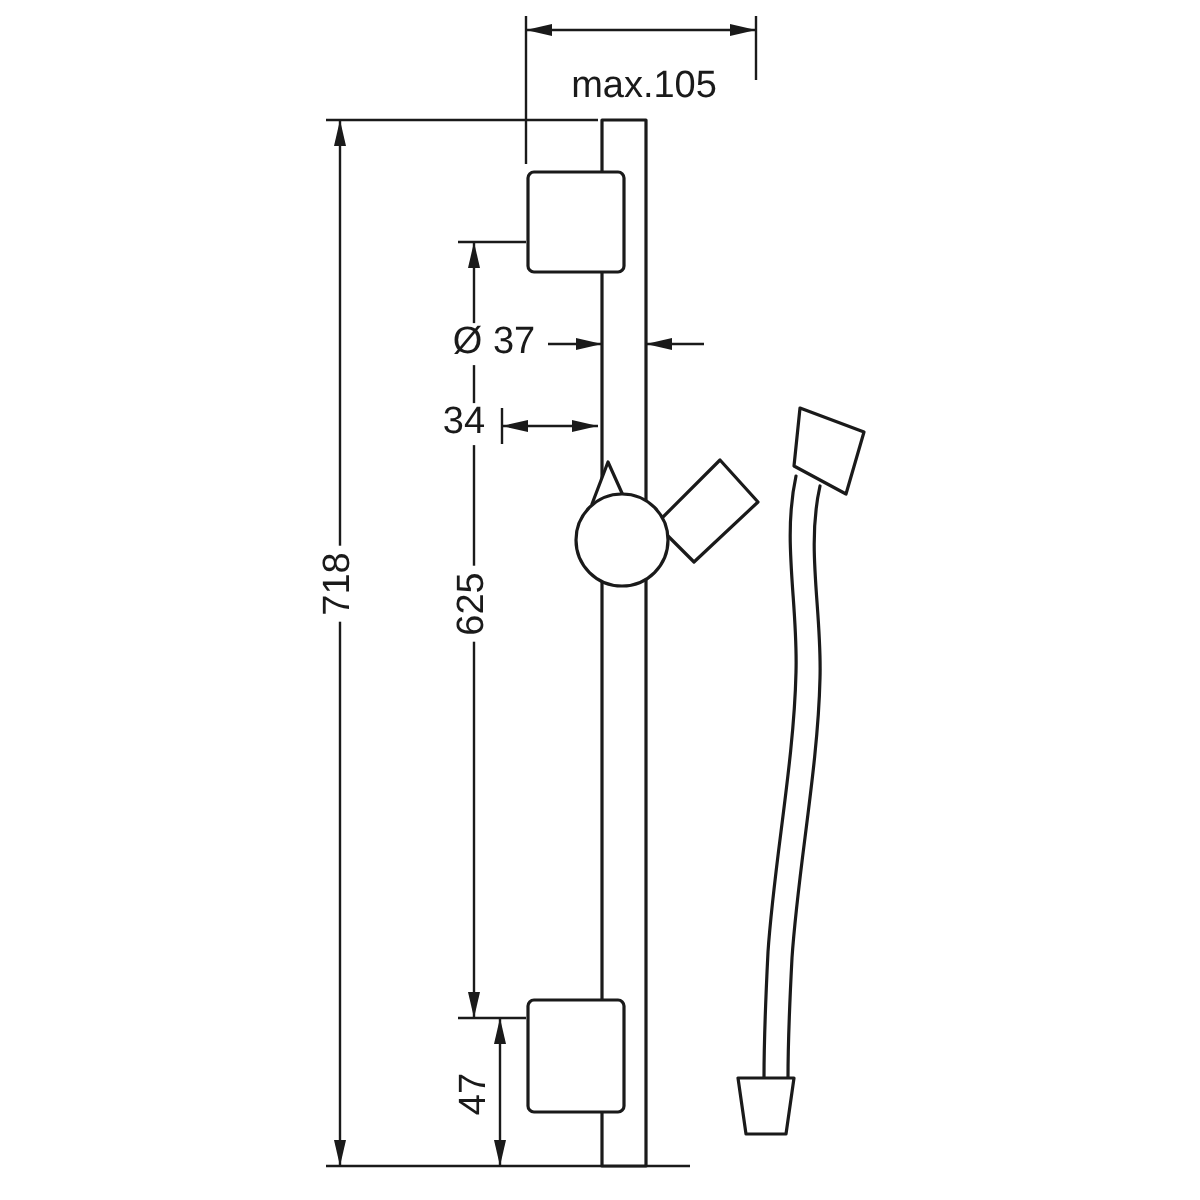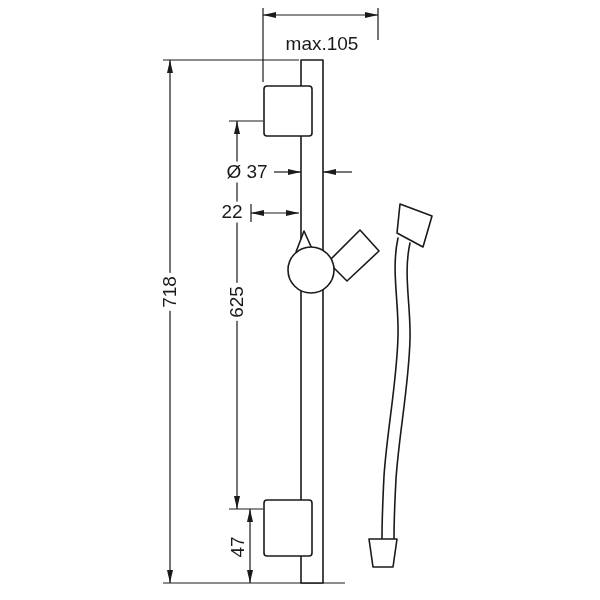--- a/index.html
+++ b/index.html
@@ -94,16 +94,16 @@
       <path d="M398,238 C391,270 399,302 398,336 C397,381 387,431 384,476 C383,496 382,516 382,539"></path>
       <path d="M410,243 C403,274 411,306 410,339 C409,384 399,434 396,479 C395,498 394,518 394,539"></path>
       <polygon points="369,539 397,539 393,567 373,567"></polygon>
     </g>
   </svg>
 
   <div class="dim-label" style="left:322px;top:16px;margin-top:28px;">max.105</div>
   <div class="dim-label vertical" style="left:170px;top:292px;">718</div>
   <div class="dim-label vertical" style="left:237px;top:302px;">625</div>
   <div class="dim-label" style="left:247px;top:172px;">Ø 37</div>
-  <div class="dim-label" style="left:232px;top:212px;">22</div>
+  <div class="dim-label" style="left:232px;top:212px;">34</div>
   <div class="dim-label vertical" style="left:238px;top:547px;">47</div>
 
 </div>
 
 </body></html>

